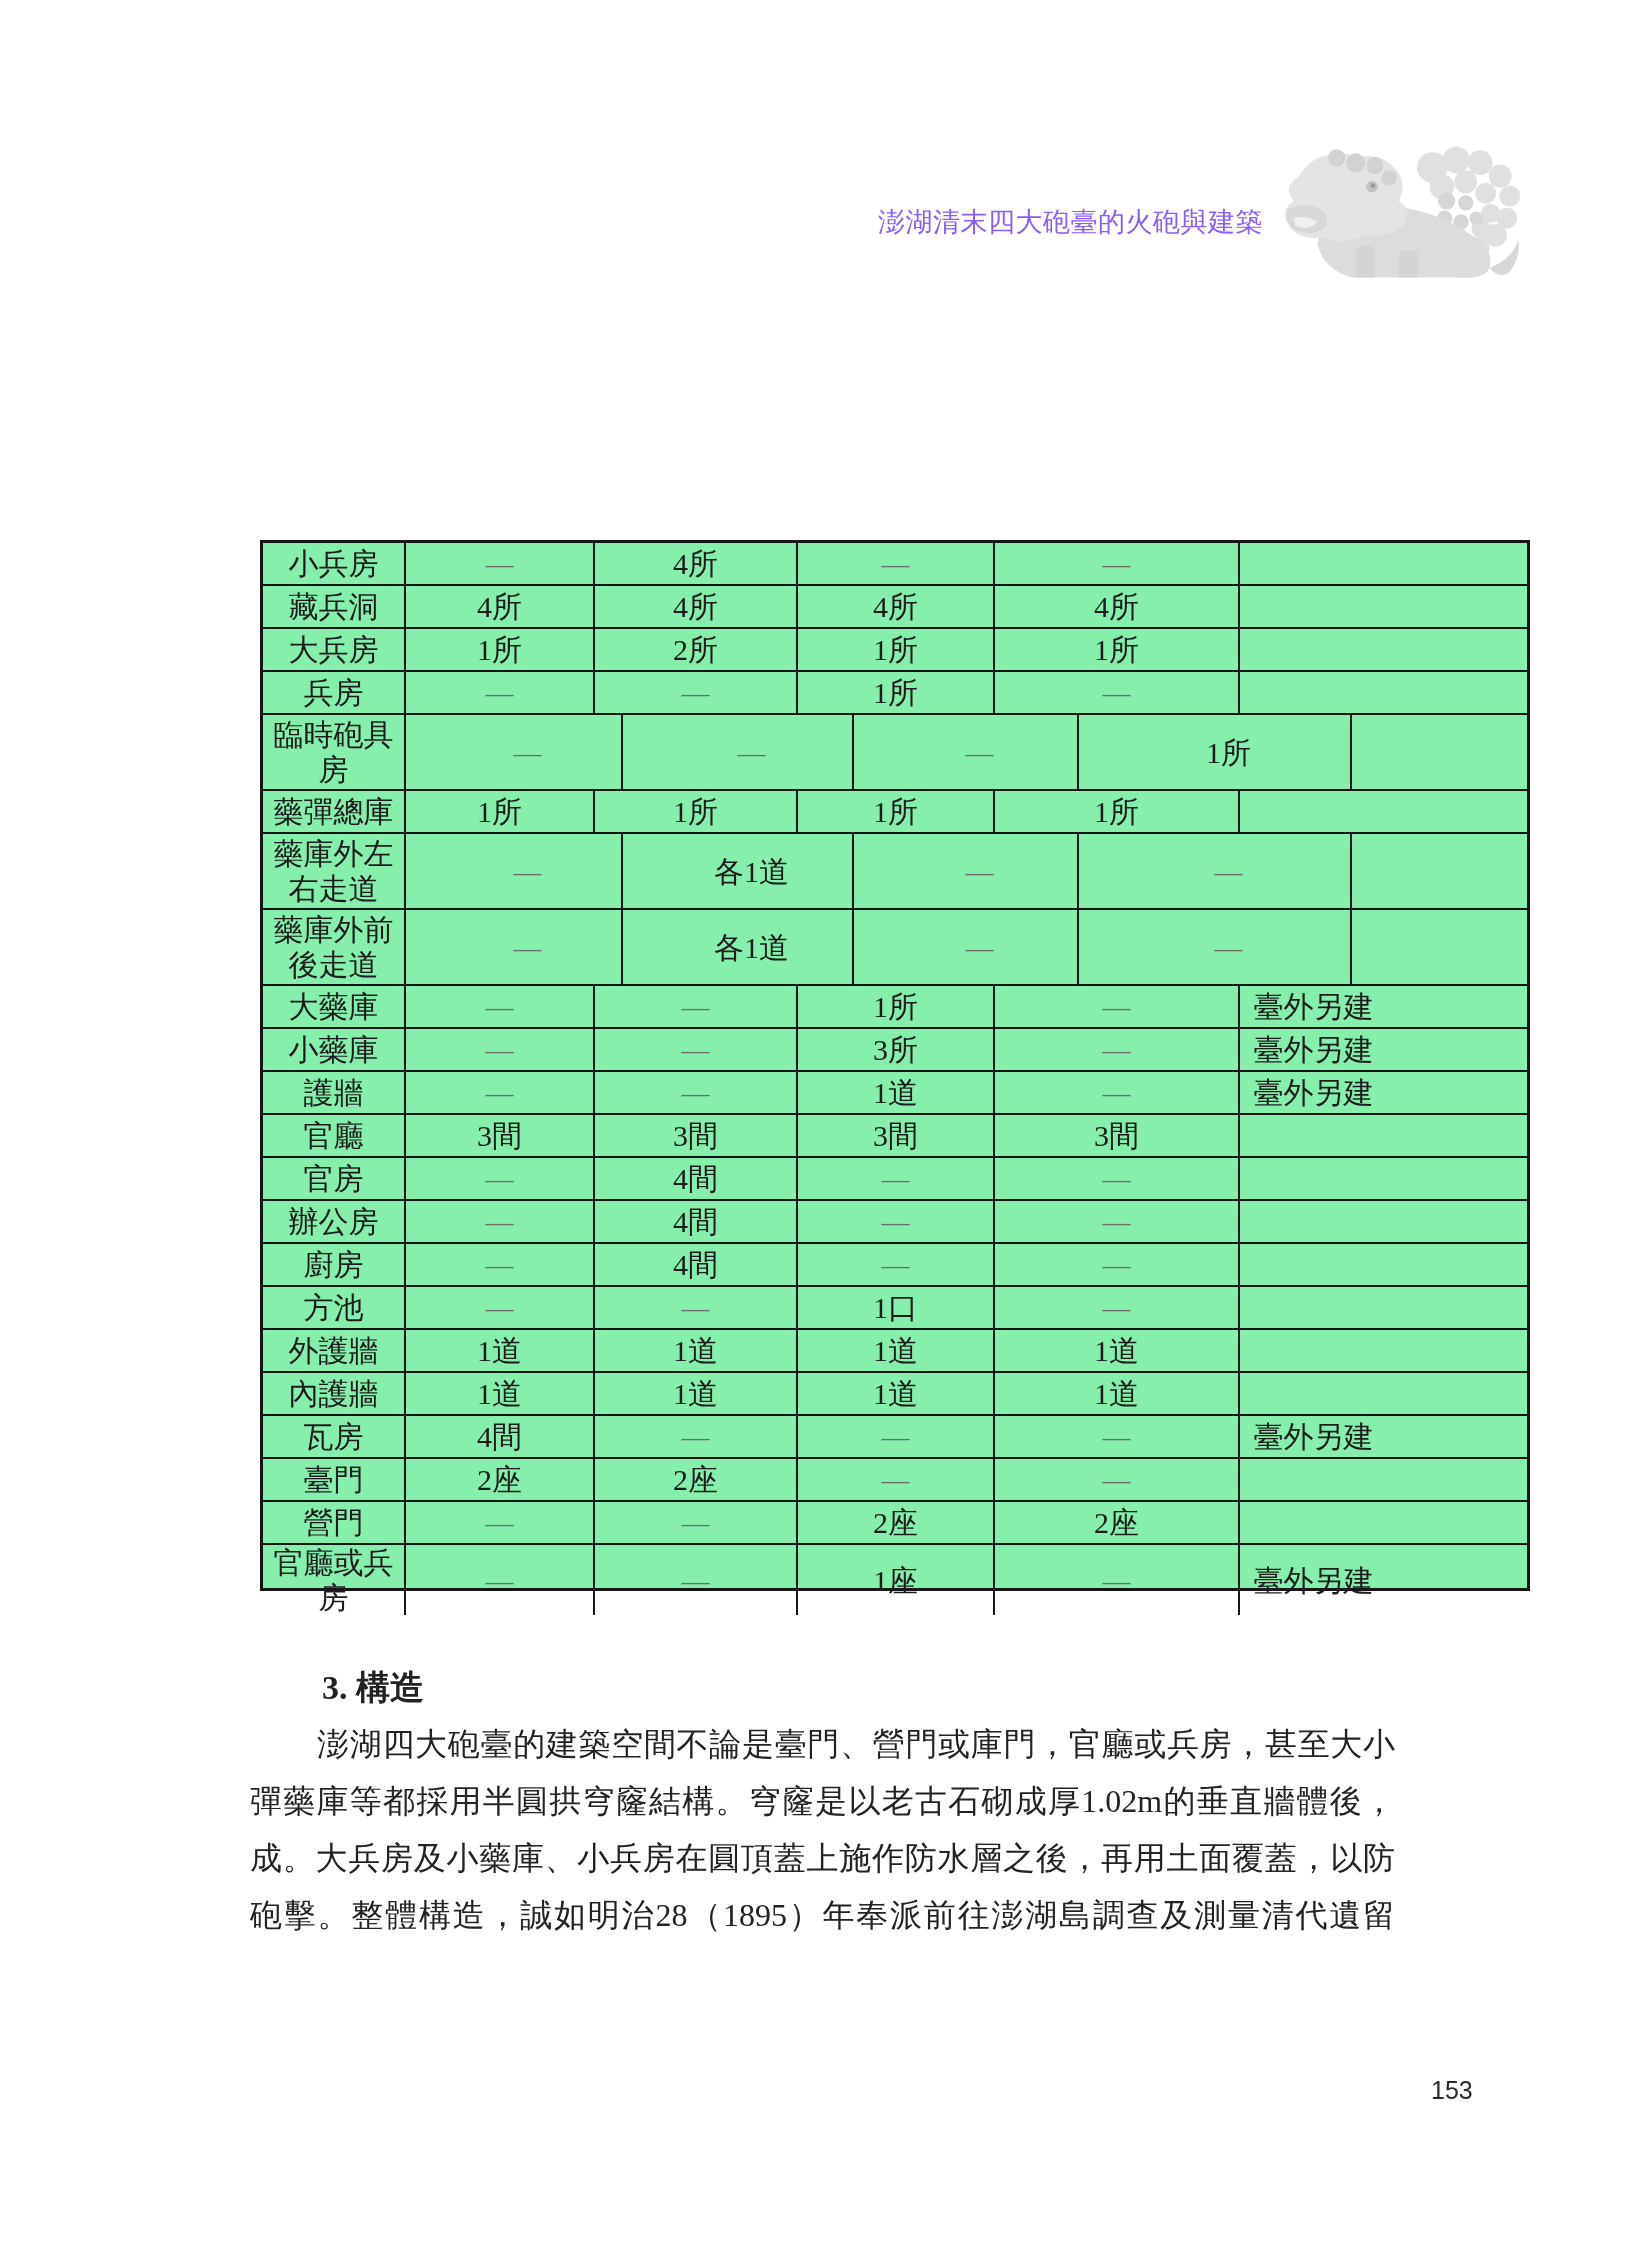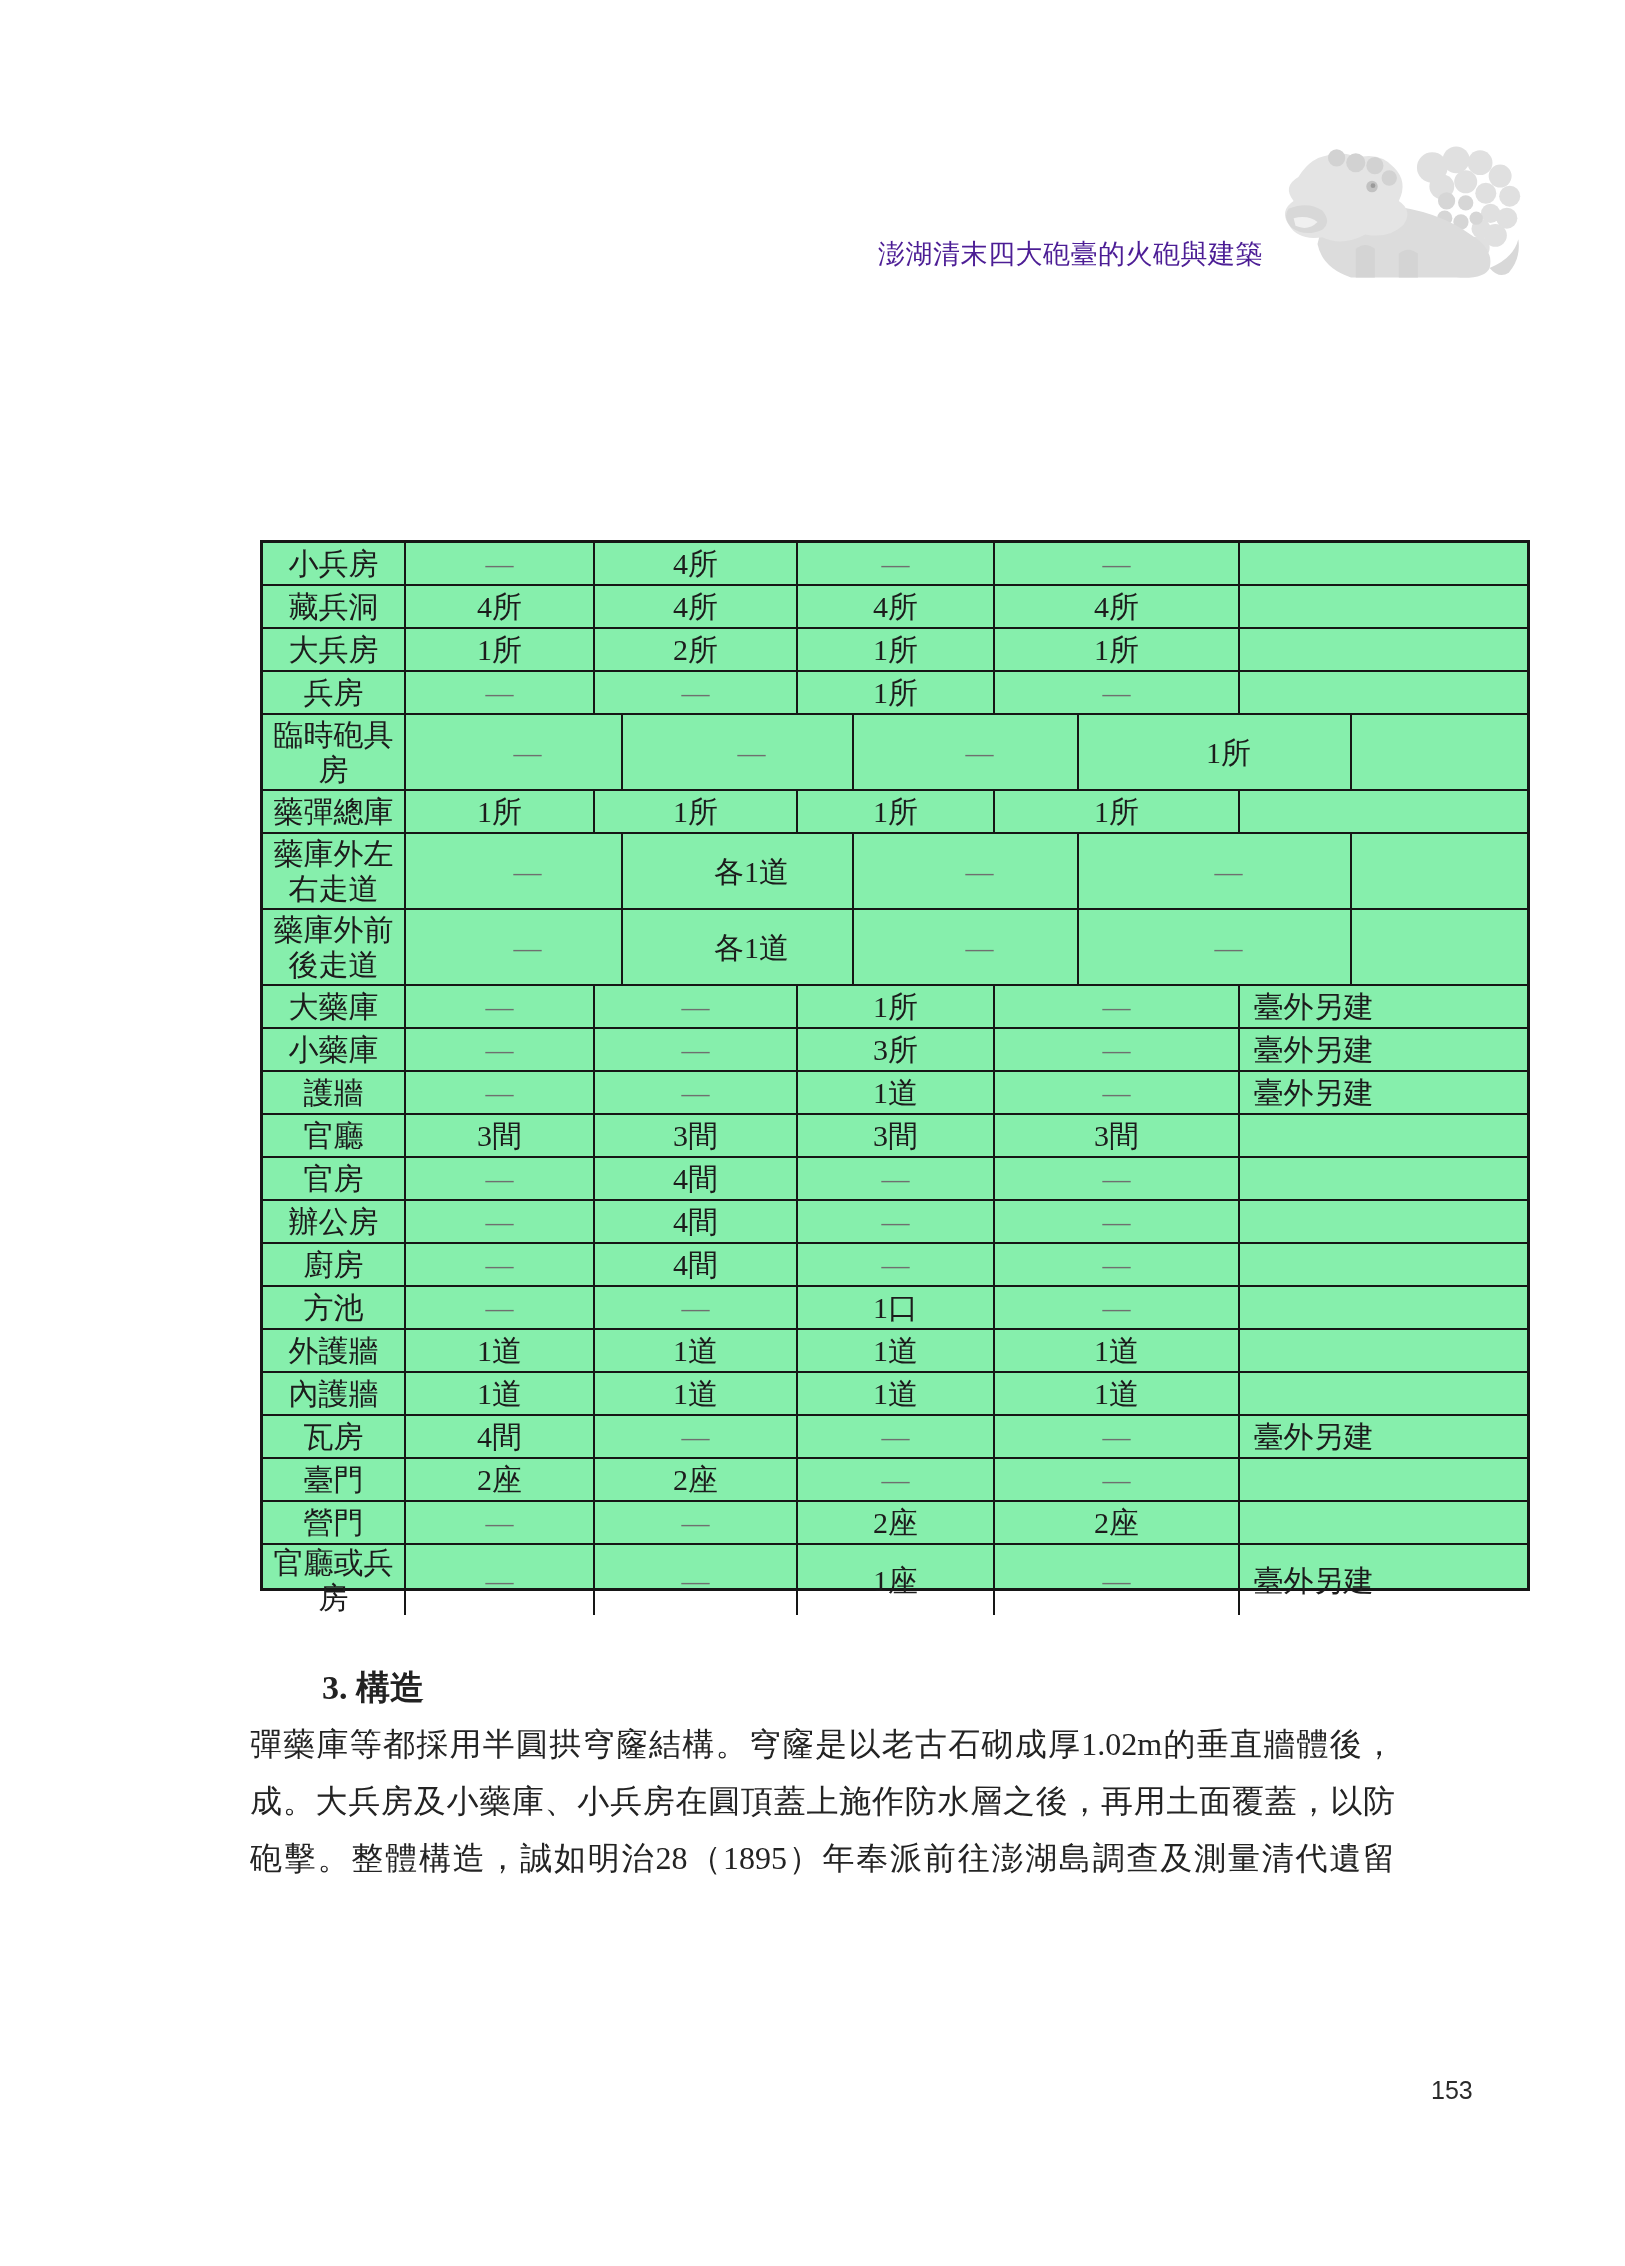--- a/index.html
+++ b/index.html
@@ -14,23 +14,22 @@
     overflow: hidden;
   }
 
   
   .header-title {
     position: absolute;
     left: 878px;
     top: 204px;
     font-size: 27px;
     letter-spacing: 0.5px;
-    color: #4c1d95;
+    color: #8b5cf6;
     white-space: nowrap;
-    margin-top: 32px;
   }
   .lion {
     position: absolute;
     left: 1264px;
     top: 134px;
     width: 260px;
     height: 153px;
   }
 
   
@@ -328,20 +327,21 @@
         <div class="cell dash">—</div>
         <div class="cell">1座</div>
         <div class="cell dash">—</div>
         <div class="cell">臺外另建</div>
       </div>
     </div>
 
   <div class="section-heading">3. 構造</div>
 
   <div class="body-text">
+      <div class="para-line indent">澎湖四大砲臺的建築空間不論是臺門、營門或庫門，官廳或兵房，甚至大小</div>
       <div class="para-line">彈藥庫等都採用半圓拱穹窿結構。穹窿是以老古石砌成厚1.02m的垂直牆體後，</div>
       <div class="para-line">成。大兵房及小藥庫、小兵房在圓頂蓋上施作防水層之後，再用土面覆蓋，以防</div>
       <div class="para-line">砲擊。整體構造，誠如明治28（1895）年奉派前往澎湖島調查及測量清代遺留</div>
     </div>
 
   <div class="page-number">153</div>
 
 </div>
 
 

